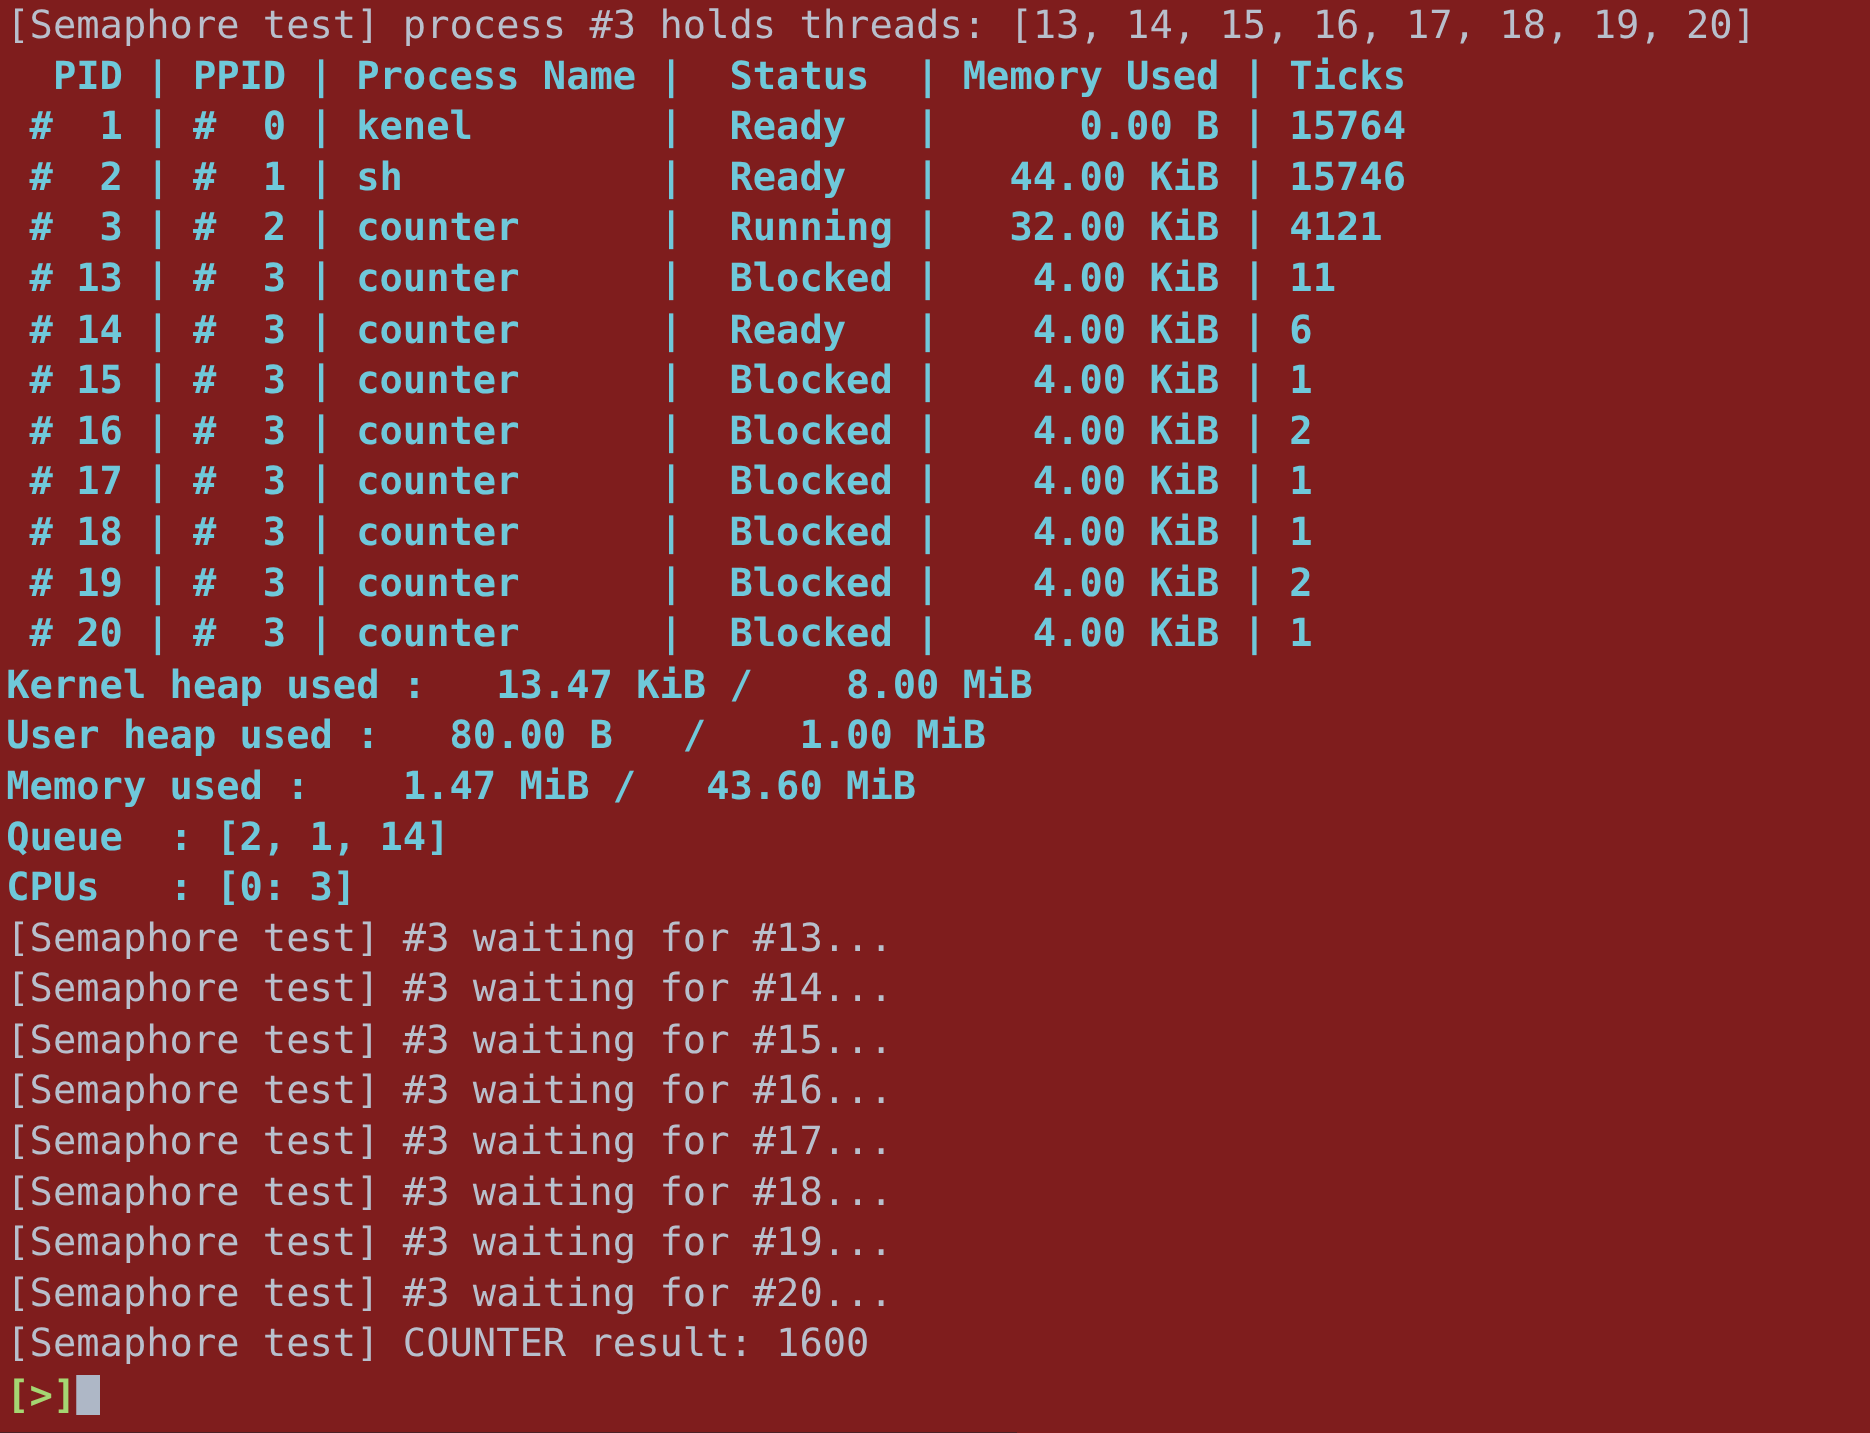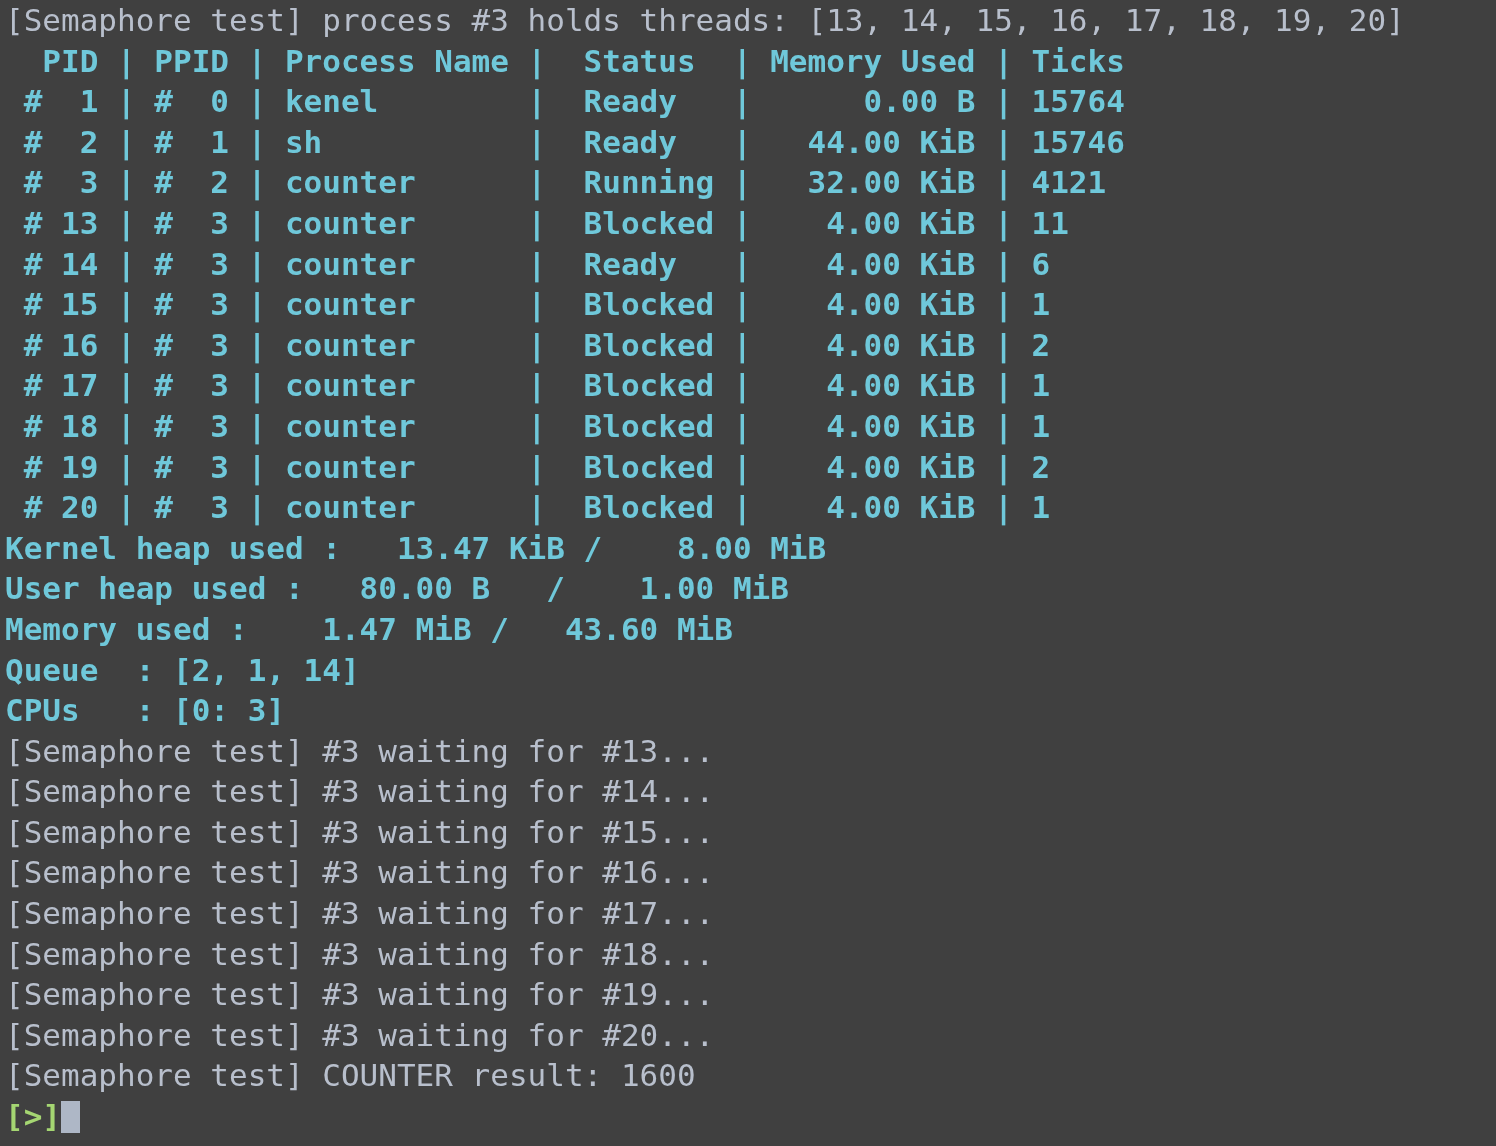--- a/index.html
+++ b/index.html
@@ -11,21 +11,21 @@
   body {
     width: 1496px;
     height: 1146px;
     overflow: hidden;
     font-family: "DejaVu Sans Mono", monospace;
   }
   #terminal {
     position: relative;
     width: 1496px;
     height: 1146px;
-    background: #404040;
+    background: #7f1d1d;
     padding: 0;
     box-sizing: border-box;
     overflow: hidden;
   }
   .screen {
     position: absolute;
     left: 5px;
     top: 0px;
     width: 1500px;
   }

